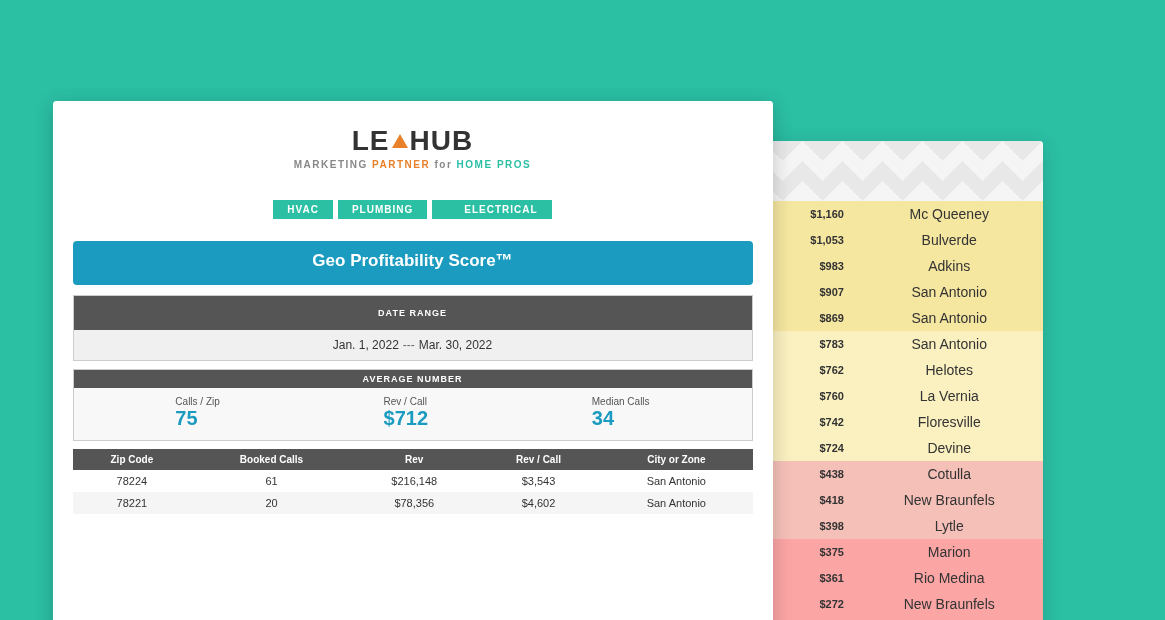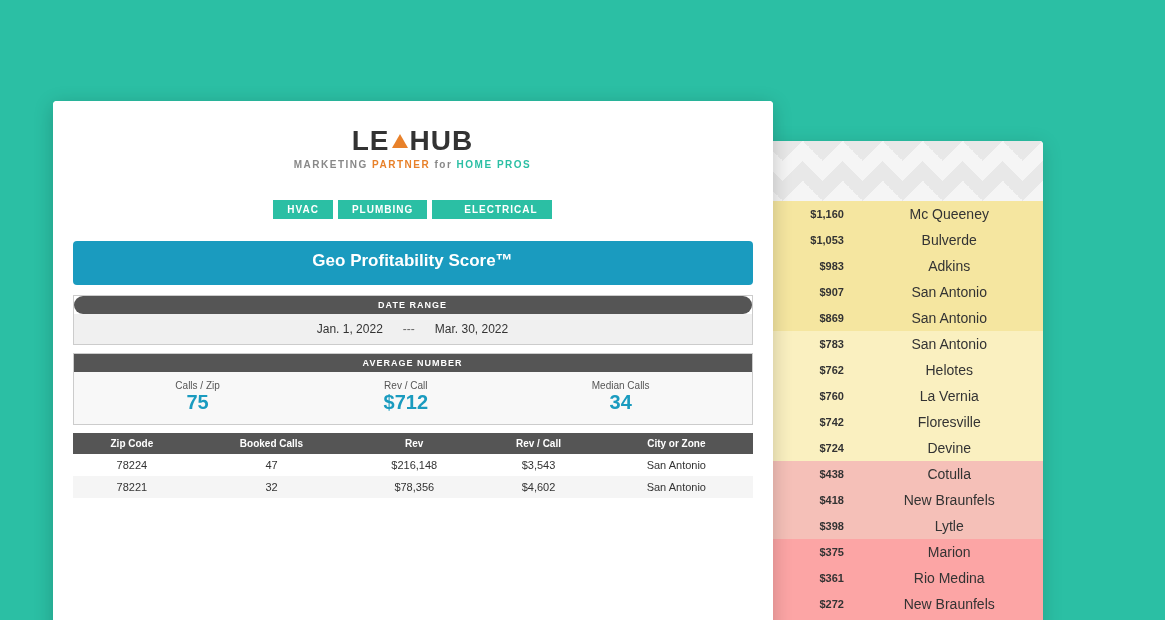--- a/index.html
+++ b/index.html
@@ -129,30 +129,29 @@
       border: 1px solid #ccc;
     }
 
     .date-range-header {
       background: #555;
       color: #fff;
       font-size: 9px;
       font-weight: 700;
       letter-spacing: 1px;
       text-align: center;
-      padding: 4px;
-      border-radius: 9px;
+      padding: 12px;
     }
 
     .date-range-values {
       background: #f0f0f0;
       display: flex;
       justify-content: center;
       align-items: center;
-      gap: 20px;
+      gap: 4px;
       padding: 8px 20px;
       font-size: 12px;
       color: #333;
     }
 
     .date-separator {
       color: #666;
     }
 
     
@@ -172,21 +171,20 @@
     }
 
     .avg-values {
       background: #f8f8f8;
       display: flex;
       justify-content: space-around;
       padding: 8px 20px 10px;
     }
 
     .avg-item {
-      text-align: center;
     }
 
     .avg-item-label {
       font-size: 10px;
       color: #555;
     }
 
     .avg-item-value {
       font-size: 20px;
       font-weight: 700;
@@ -352,28 +350,28 @@
             <th>Zip Code</th>
             <th>Booked Calls</th>
             <th>Rev</th>
             <th>Rev / Call</th>
             <th>City or Zone</th>
           </tr>
         </thead>
         <tbody id="table-body">
         <tr>
     <td>78224</td>
-    <td>47</td>
+    <td>61</td>
     <td>$216,148</td>
     <td>$3,543</td>
     <td>San Antonio</td>
   </tr>
             <tr>
     <td>78221</td>
-    <td>32</td>
+    <td>20</td>
     <td>$78,356</td>
     <td>$4,602</td>
     <td>San Antonio</td>
   </tr>
           </tbody>
       </table>
     </div>
 
   </div>
 

